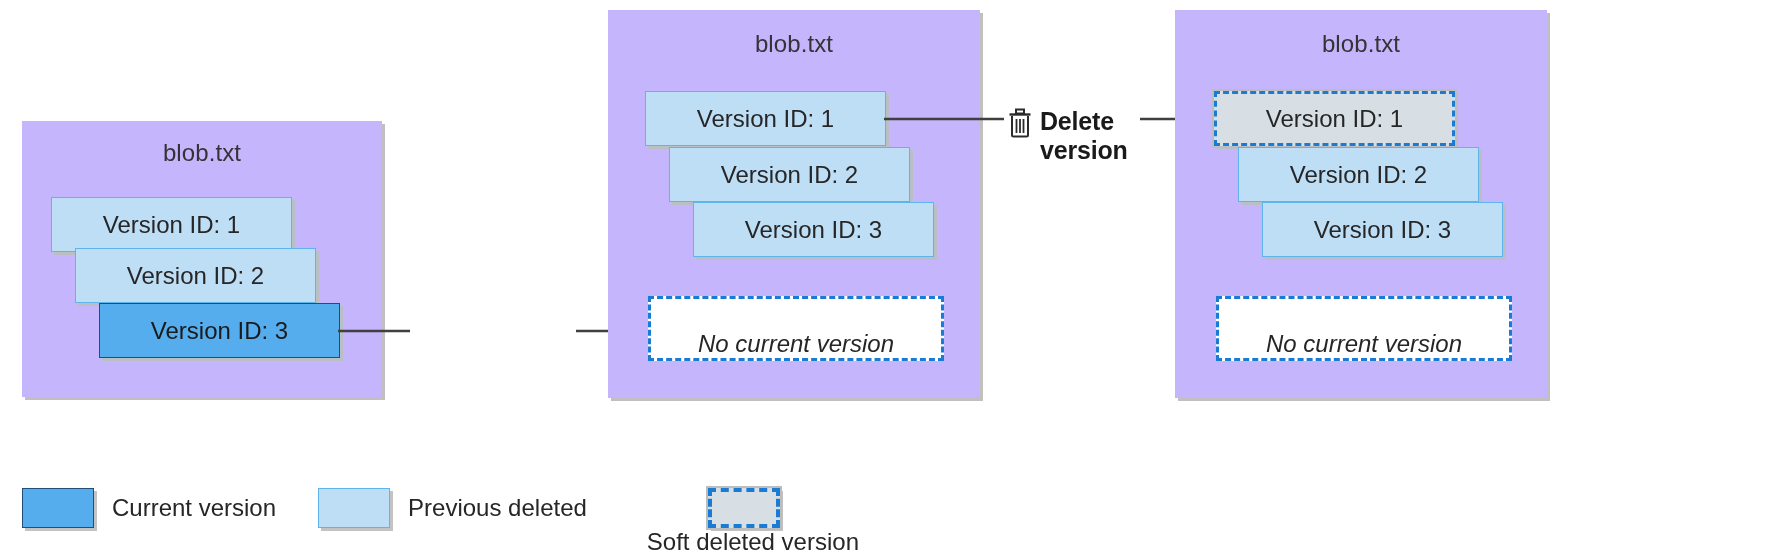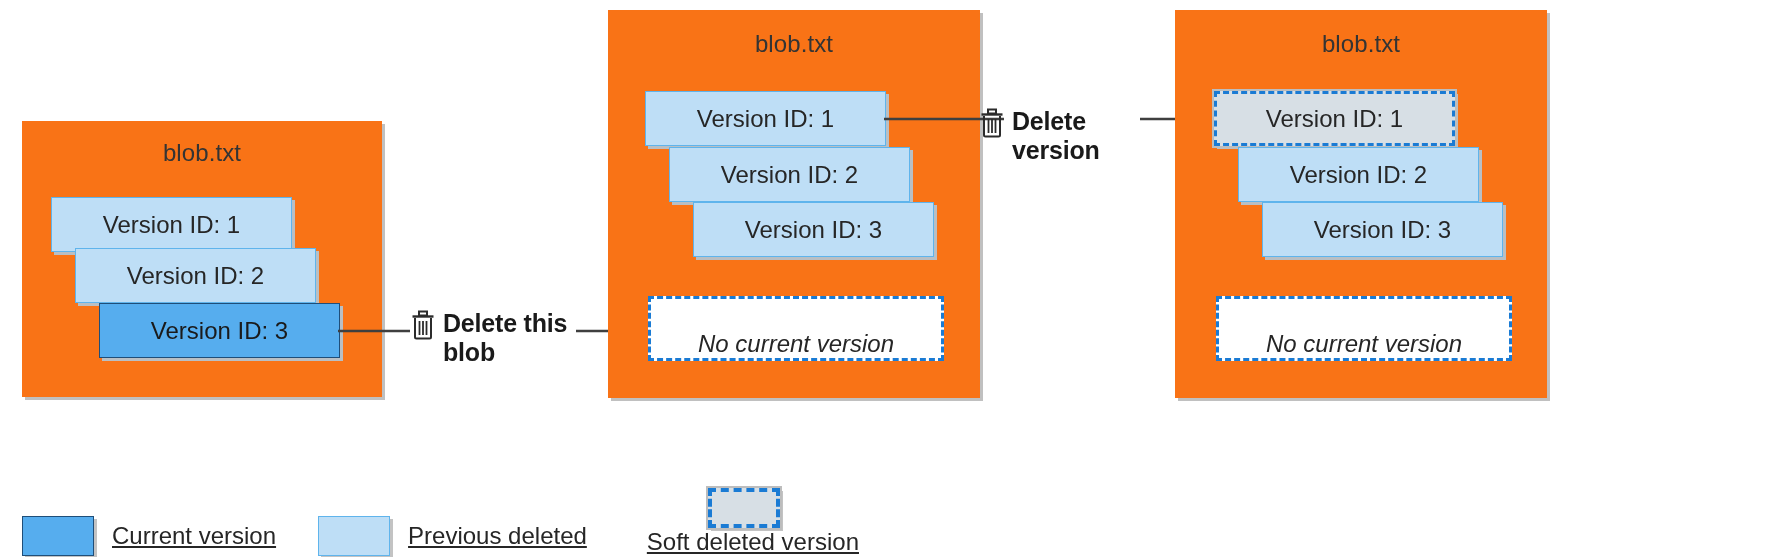--- a/index.html
+++ b/index.html
@@ -16,21 +16,21 @@
     overflow: hidden;
   }
   .stage {
     position: absolute;
     inset: 0;
   }
 
   
   .panel {
     position: absolute;
-    background: #f97316;
+    background: #c4b5fd;
     box-shadow: 3px 3px 0 0 #C0C0C0;
   }
   .panel-title {
     position: absolute;
     left: 0;
     right: 0;
     text-align: center;
     font-size: 24px;
     color: #343434;
     letter-spacing: .1px;
@@ -100,22 +100,21 @@
     color: #1a1a1a;
     letter-spacing: -0.2px;
   }
 
   
   .legend {
     position: absolute;
     left: 22px;
     top: 488px;
     display: flex;
-    align-items: flex-end;
-    text-decoration: underline;
+    align-items: flex-start;
   }
   .legend-item {
     display: flex;
     align-items: center;
   }
   .swatch {
     box-sizing: border-box;
     width: 72px;
     height: 40px;
     box-shadow: 3px 3px 0 0 #C3C3C3;
@@ -145,34 +144,20 @@
     <span>Version ID: 2</span>
   </div>
   <div class="vcard current" style="left:99px; top:303px; width:241px; height:55px;">
     <span>Version ID: 3</span>
   </div>
 
   <svg class="connector" style="left:338px; top:316px;" width="72" height="30" viewBox="0 0 72 30">
     <line x1="0" y1="15" x2="72" y2="15" stroke="#3F3F3F" stroke-width="2.5"></line>
   </svg>
 
-  <div class="action" style="left:411px; top:309px;">
-    <svg class="trash" width="24" height="30" viewBox="0 0 24 30">
-      <rect x="8" y="1.5" width="8" height="4" fill="none" stroke="#2B2B2B" stroke-width="2"></rect>
-      <line x1="1.5" y1="6.5" x2="22.5" y2="6.5" stroke="#2B2B2B" stroke-width="2.4"></line>
-      <path d="M4 8 L4 27 Q4 28.5 5.5 28.5 L18.5 28.5 Q20 28.5 20 27 L20 8" fill="none" stroke="#2B2B2B" stroke-width="2"></path>
-      <line x1="8.5" y1="11" x2="8.5" y2="25" stroke="#2B2B2B" stroke-width="1.8"></line>
-      <line x1="12" y1="11" x2="12" y2="25" stroke="#2B2B2B" stroke-width="1.8"></line>
-      <line x1="15.5" y1="11" x2="15.5" y2="25" stroke="#2B2B2B" stroke-width="1.8"></line>
-    </svg>
-    <div class="action-label">
-      <div>Delete this</div>
-      <div>blob</div>
-    </div>
-  </div>
 
   <svg class="connector" style="left:576px; top:316px;" width="78" height="30" viewBox="0 0 78 30">
     <line x1="0" y1="15" x2="62" y2="15" stroke="#3F3F3F" stroke-width="2.5"></line>
     <polygon points="62,8 78,15 62,22" fill="#3F3F3F"></polygon>
   </svg>
 
   <div class="panel" style="left:608px; top:10px; width:372px; height:388px;">
     <div class="panel-title" style="top:20px;">blob.txt</div>
   </div>
   <div class="vcard" style="left:645px; top:91px; width:241px; height:55px;">
@@ -185,21 +170,21 @@
     <span>Version ID: 3</span>
   </div>
   <div class="nocurrent" style="left:648px; top:296px; width:296px; height:65px;">
     <span>No current version</span>
   </div>
 
   <svg class="connector" style="left:884px; top:109px;" width="120" height="20" viewBox="0 0 120 20">
     <line x1="0" y1="10" x2="120" y2="10" stroke="#3F3F3F" stroke-width="2.5"></line>
   </svg>
 
-  <div class="action" style="left:980px; top:107px;">
+  <div class="action" style="left:1008px; top:107px;">
     <svg class="trash" width="24" height="30" viewBox="0 0 24 30">
       <rect x="8" y="1.5" width="8" height="4" fill="none" stroke="#2B2B2B" stroke-width="2"></rect>
       <line x1="1.5" y1="6.5" x2="22.5" y2="6.5" stroke="#2B2B2B" stroke-width="2.4"></line>
       <path d="M4 8 L4 27 Q4 28.5 5.5 28.5 L18.5 28.5 Q20 28.5 20 27 L20 8" fill="none" stroke="#2B2B2B" stroke-width="2"></path>
       <line x1="8.5" y1="11" x2="8.5" y2="25" stroke="#2B2B2B" stroke-width="1.8"></line>
       <line x1="12" y1="11" x2="12" y2="25" stroke="#2B2B2B" stroke-width="1.8"></line>
       <line x1="15.5" y1="11" x2="15.5" y2="25" stroke="#2B2B2B" stroke-width="1.8"></line>
     </svg>
     <div class="action-label">
       <div>Delete</div>

